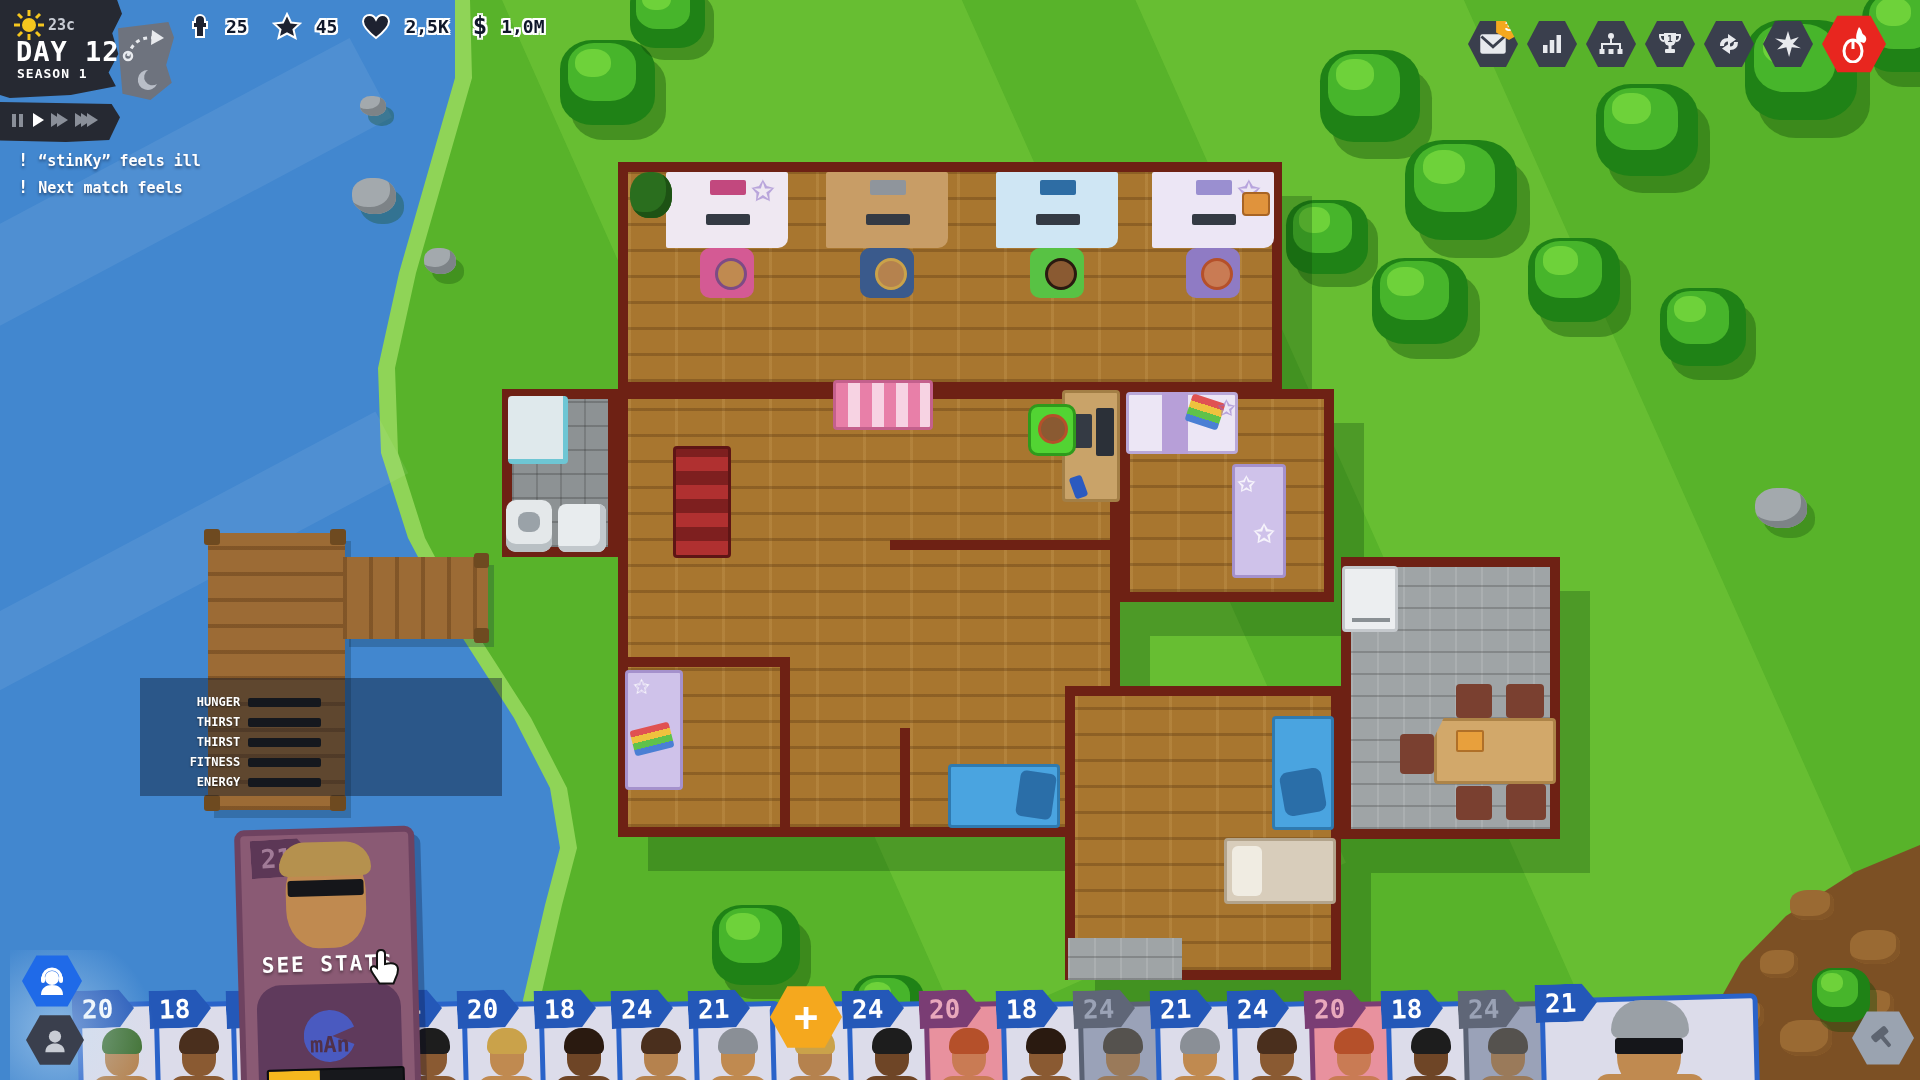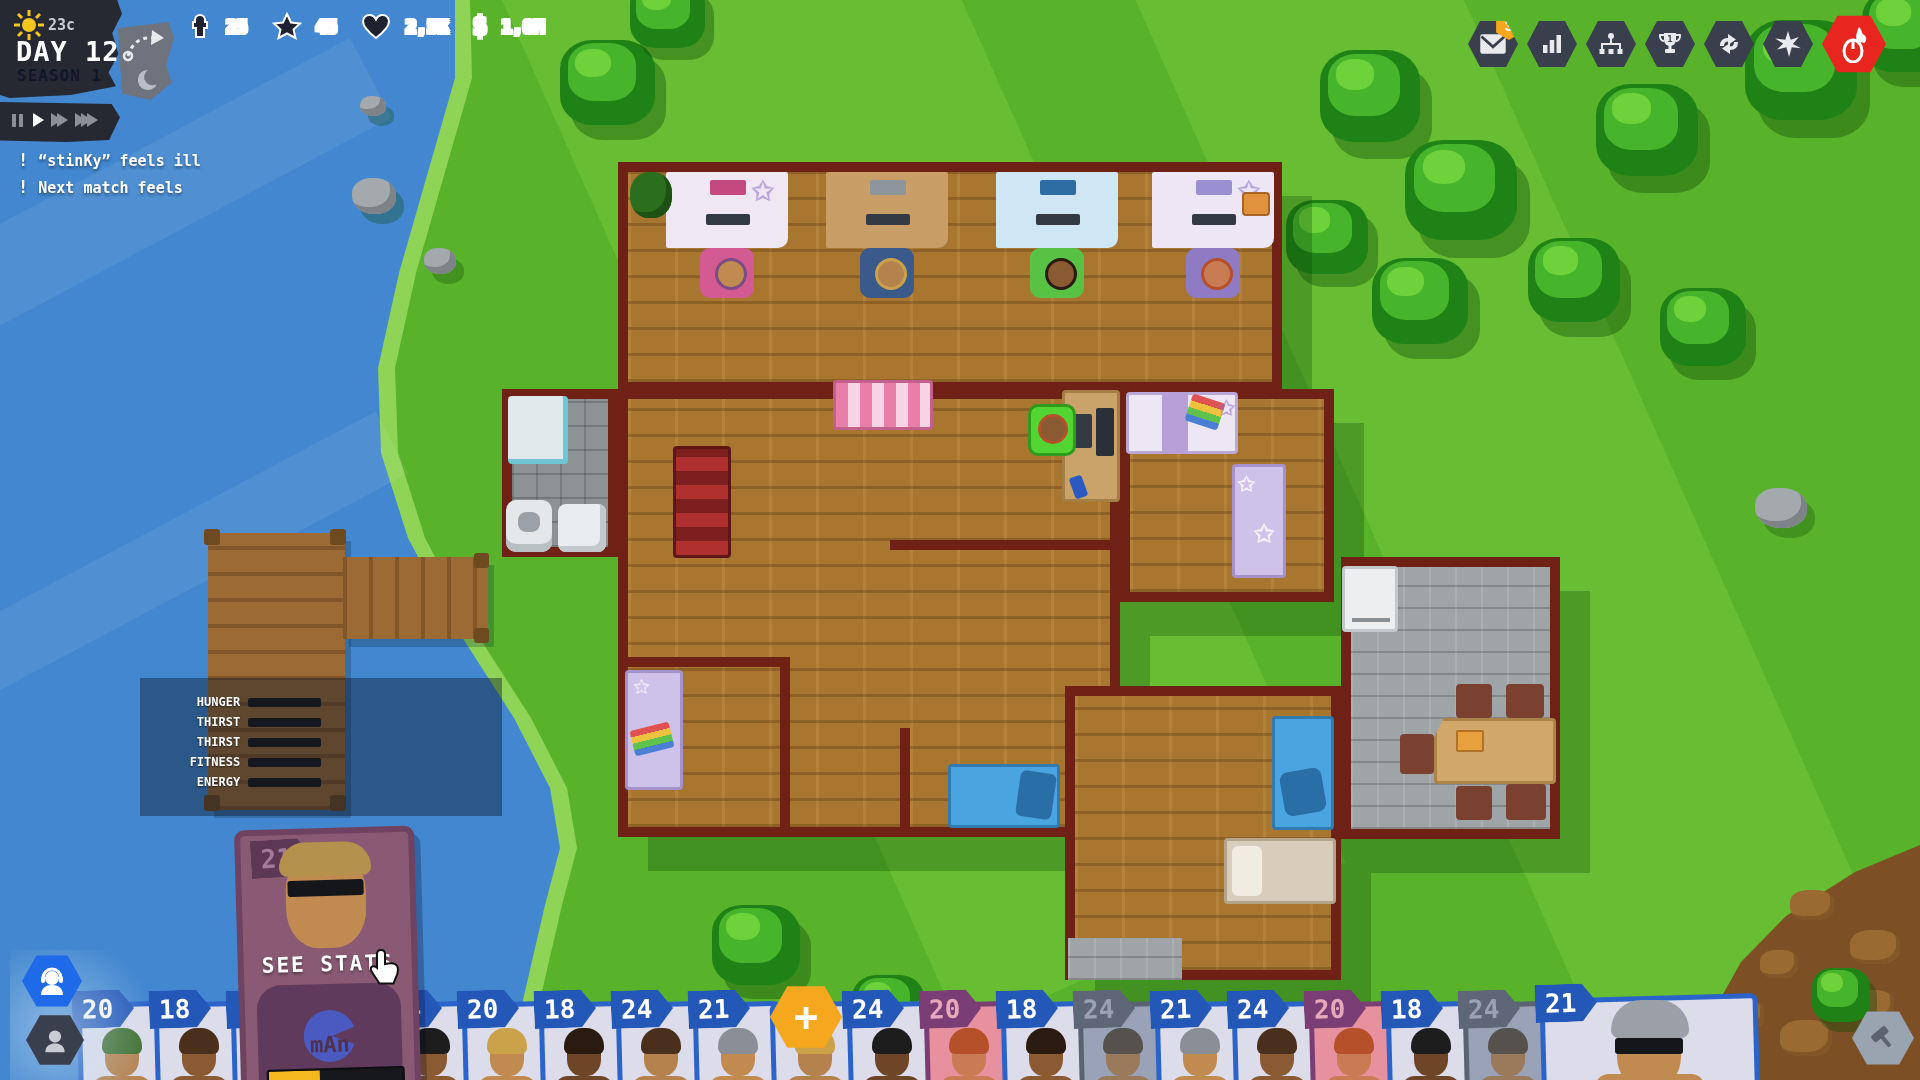--- a/index.html
+++ b/index.html
@@ -46,21 +46,21 @@
   .monitor{background:#2b3038;border-radius:2px;}
   .kb{background:#343a44;border-radius:2px;}
   .chair{border-radius:10px;}
   .head{border-radius:50%;}
   .star{position:absolute;color:rgba(140,110,200,.55);font-size:26px;font-weight:bold;}
   .star.w{color:rgba(255,255,255,.8);}
   .rainbow{background:linear-gradient(180deg,#e05252 0 25%,#eec23e 25% 50%,#5fc24a 50% 75%,#4a7fd4 75% 100%);border-radius:3px;}
 
   
   .hud-dark{background:#262932;color:#e8eaee;}
-  .outline-num{color:#ffffff;font-weight:bold;font-family:"DejaVu Sans Mono",monospace;
+  .outline-num{color:#0f172a;font-weight:bold;font-family:"DejaVu Sans Mono",monospace;
     text-shadow:-2px 0 #fff,2px 0 #fff,0 -2px #fff,0 2px #fff,-2px -2px #fff,2px 2px #fff,-2px 2px #fff,2px -2px #fff;}
   .hex{clip-path:polygon(0% 50%,24% 6%,76% 6%,100% 50%,76% 94%,24% 94%);display:flex;align-items:center;justify-content:center;}
   .hexbtn{background:#3a3f4d;filter:drop-shadow(4px 5px 0 rgba(0,0,0,.3));cursor:pointer;}
   .notif{color:#fff;font-weight:bold;font-size:15px;font-family:"DejaVu Sans Mono",monospace;text-shadow:0 2px 3px rgba(0,0,20,.45);}
   .notif .bang{color:#fff;margin-right:10px;font-size:17px;}
 
   
   .pb-ic{display:inline-block;vertical-align:middle;margin-right:7px;}
   .tri{width:0;height:0;border-top:7px solid transparent;border-bottom:7px solid transparent;border-left:11px solid #8a8f99;display:inline-block;}
   .tri.on{border-left-color:#fff;}
@@ -339,21 +339,21 @@
           <line x1="4" y1="4" x2="8" y2="8"></line>
           <line x1="22" y1="22" x2="26" y2="26"></line>
           <line x1="26" y1="4" x2="22" y2="8"></line>
           <line x1="8" y1="22" x2="4" y2="26"></line>
         </g>
       <circle cx="15" cy="15" r="7" fill="#f5c61e"></circle>
     </svg>
   </div>
   <div class="abs" style="left:48px;top:16px;color:#c8ccd4;font-weight:bold;font-size:15px;font-family:'DejaVu Sans Mono',monospace;">23c</div>
   <div class="abs" style="left:16px;top:36px;color:#fff;font-weight:bold;font-size:27px;letter-spacing:1px;font-family:'DejaVu Sans Mono',monospace;">DAY 12</div>
-  <div class="abs" style="left:17px;top:66px;color:#0f172a;font-weight:bold;font-size:16px;letter-spacing:1px;font-family:'DejaVu Sans Mono',monospace;">SEASON 1</div>
+  <div class="abs" style="left:17px;top:66px;color:#ffffff;font-weight:bold;font-size:13px;letter-spacing:1px;font-family:'DejaVu Sans Mono',monospace;">SEASON 1</div>
 
   <div class="abs hud-dark" style="left:0;top:102px;width:120px;height:40px;clip-path:polygon(0 0,93% 5%,100% 38%,91% 95%,55% 100%,0 96%);display:flex;align-items:center;padding-left:12px;box-sizing:border-box;">
     <span class="pb-ic"><span class="bar2"></span><span class="bar2"></span></span>
     <span class="pb-ic"><span class="tri on"></span></span>
     <span class="pb-ic"><span class="tri"></span><span class="tri" style="margin-left:-5px;"></span></span>
     <span class="pb-ic"><span class="tri"></span><span class="tri" style="margin-left:-5px;"></span><span class="tri" style="margin-left:-5px;"></span></span>
   </div>
 
   <div class="abs notif" style="left:18px;top:150px;"><span class="bang">!</span><span>“stinKy” feels ill</span></div>
   <div class="abs notif" style="left:18px;top:177px;"><span class="bang">!</span><span>Next match feels</span></div>
@@ -422,21 +422,21 @@
     </div>
     <div class="hex hexbtn" style="width:64px;height:64px;background:#e8261f;filter:drop-shadow(0 0 10px rgba(255,60,30,.8));">
       <svg width="34" height="38" viewBox="0 0 34 38">
         <path d="M22 2 C26 6 24 8 27 10 C30 12 30 16 27 18 L20 16 C18 12 20 6 22 2 Z" fill="#fff"></path>
         <ellipse cx="16" cy="26" rx="9" ry="11" fill="none" stroke="#fff" stroke-width="3"></ellipse>
         <line x1="16" y1="15" x2="16" y2="24" stroke="#fff" stroke-width="3"></line>
       </svg>
     </div>
   </div>
 
-  <div id="stats-panel" class="abs" style="left:140px;top:678px;width:362px;height:138px;padding:14px 16px;box-sizing:border-box;display:flex;gap:4px;">
+  <div id="stats-panel" class="abs" style="left:140px;top:678px;width:362px;height:118px;padding:14px 16px;box-sizing:border-box;display:flex;gap:4px;">
     <div style="width:50%;">
       <div class="stat-row">
           <span class="stat-label">HUNGER</span>
           <span class="stat-track"><span class="stat-fill" style="width: 40%;"></span></span>
         </div>
       <div class="stat-row">
           <span class="stat-label">THIRST</span>
           <span class="stat-track"><span class="stat-fill" style="width: 100%;"></span></span>
         </div>
       <div class="stat-row">

